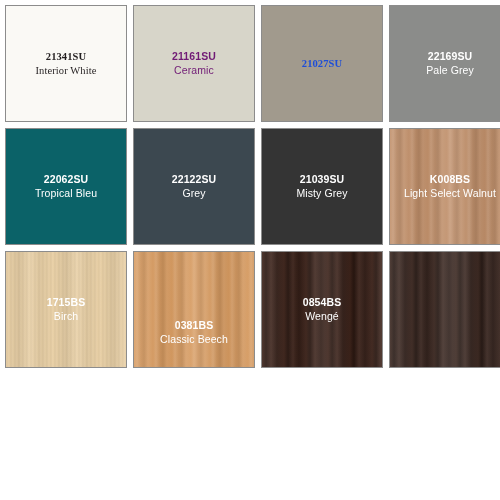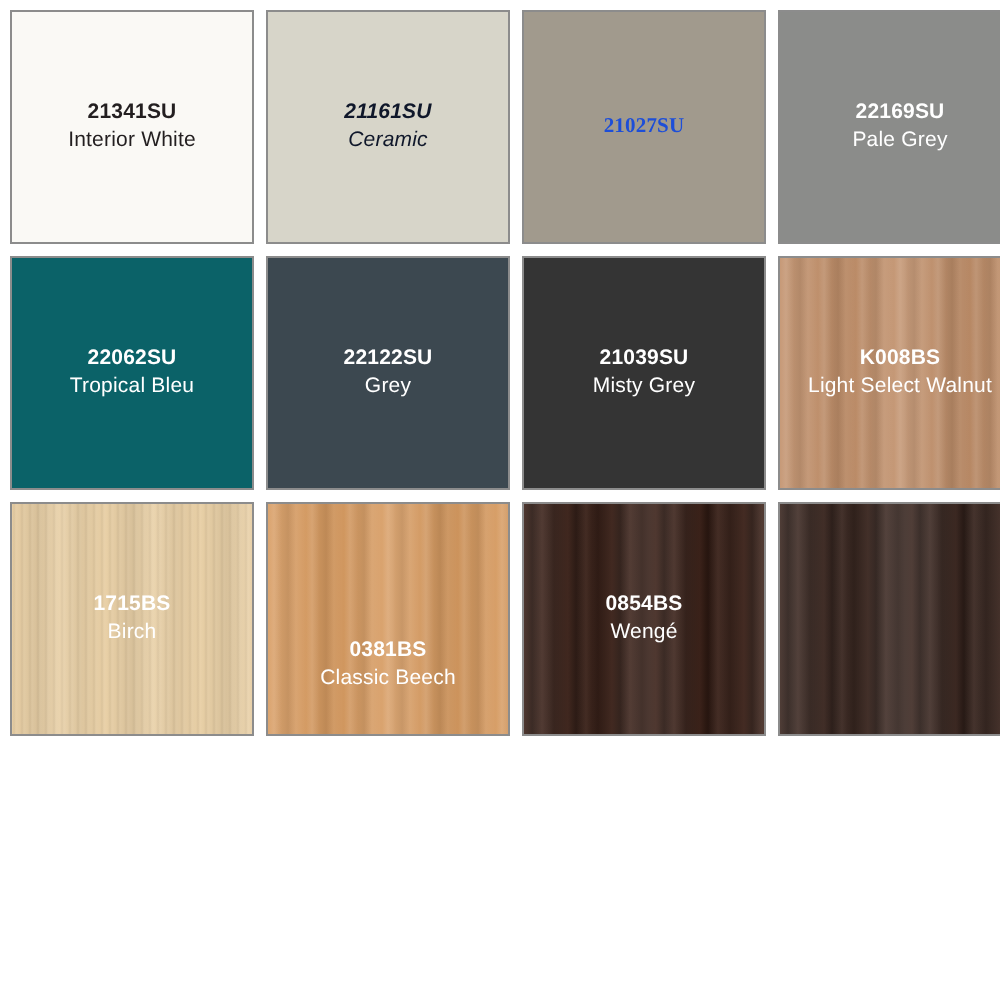--- a/index.html
+++ b/index.html
@@ -124,30 +124,30 @@
       rgba(255,255,255,0.12) 52%,
       rgba(0,0,0,0.06) 76%,
       rgba(255,255,255,0.08) 100%
     );
   }
 </style>
 </head>
 <body>
 
 <div id="swatch-grid">
-    <div class="swatch" style="border-color: rgb(140, 140, 140);">
+    <div class="swatch" style="border-color: rgb(140, 140, 140); font-family: Liberation Serif, serif;">
       <div class="swatch-fill" style="background: rgb(250, 249, 245);"></div>
       <div class="swatch-caption" style="color: rgb(35, 31, 32);">
         <span class="swatch-code">21341SU</span>
         <span class="swatch-name">Interior White</span>
       </div>
     </div>
     <div class="swatch" style="border-color: rgb(140, 140, 140);">
       <div class="swatch-fill" style="background: rgb(215, 213, 201);"></div>
-      <div class="swatch-caption" style="color: #0f172a; font-style: italic;">
+      <div class="swatch-caption" style="color: #701a75;">
         <span class="swatch-code">21161SU</span>
         <span class="swatch-name">Ceramic</span>
       </div>
     </div>
     <div class="swatch" style="border-color: rgb(140, 140, 140);">
       <div class="swatch-fill" style="background: rgb(161, 154, 141);"></div>
       <div class="swatch-caption" style="color: #1d4ed8; font-family: Liberation Serif, serif;">
         <span class="swatch-code">21027SU</span>
       </div>
     </div>

